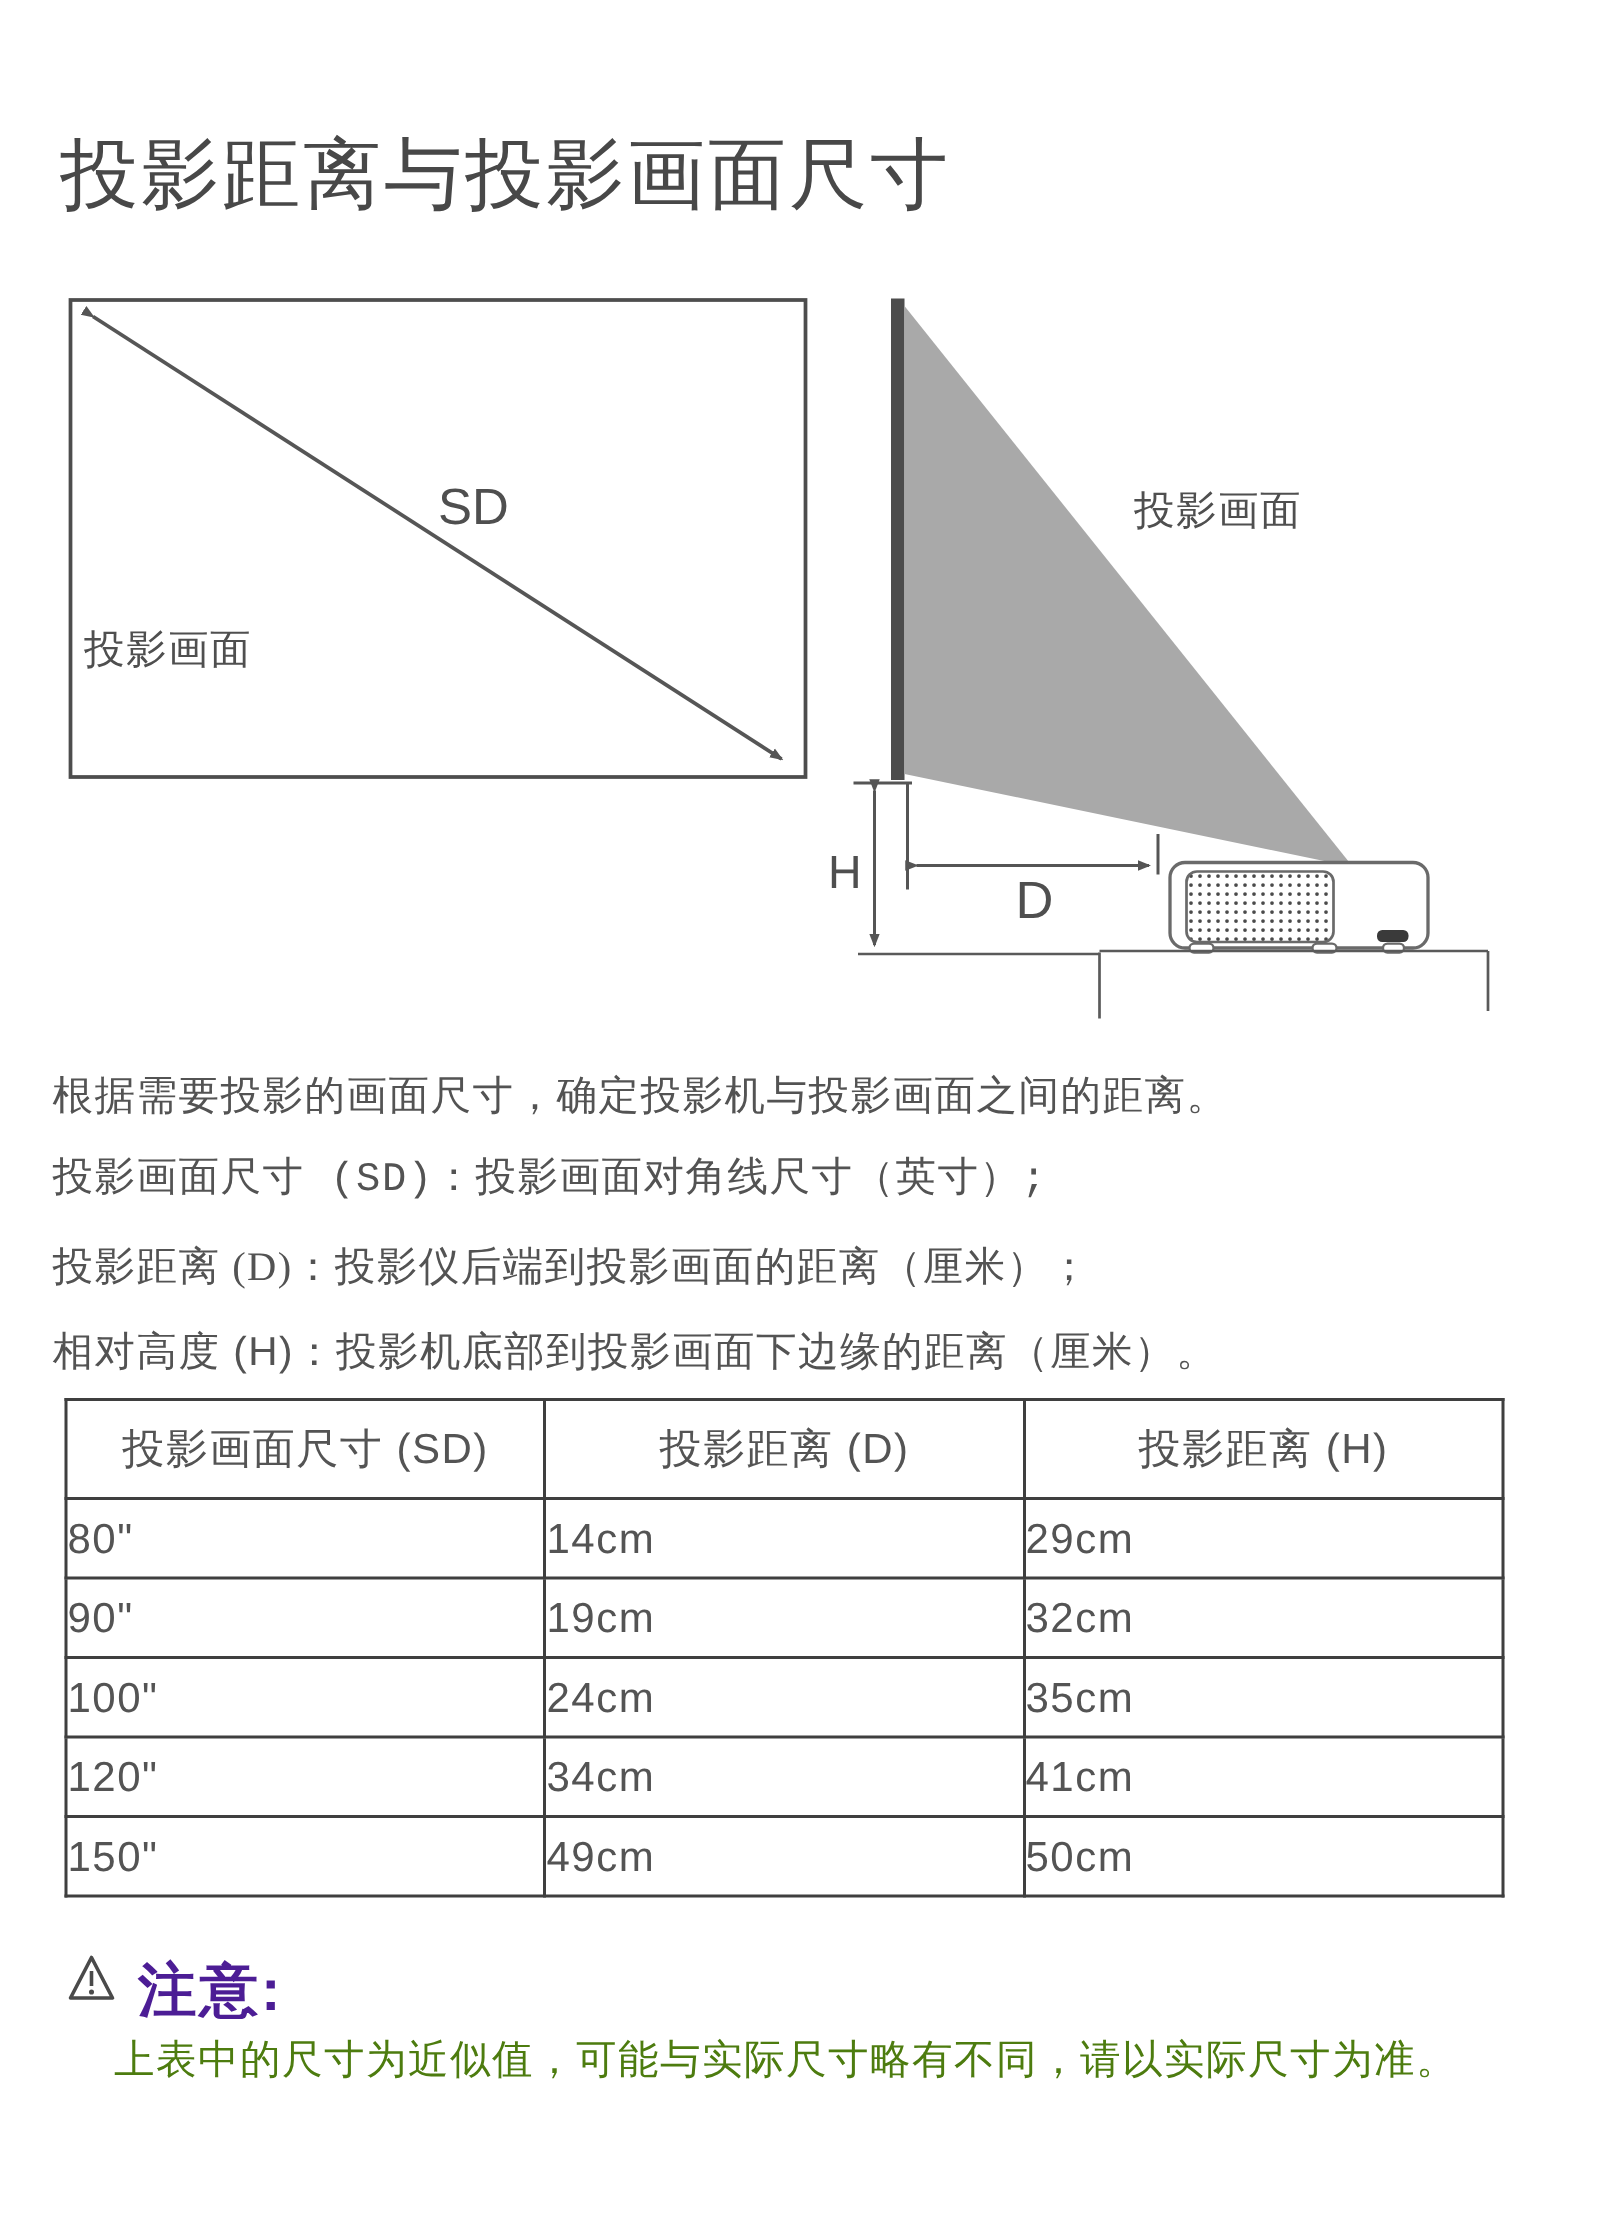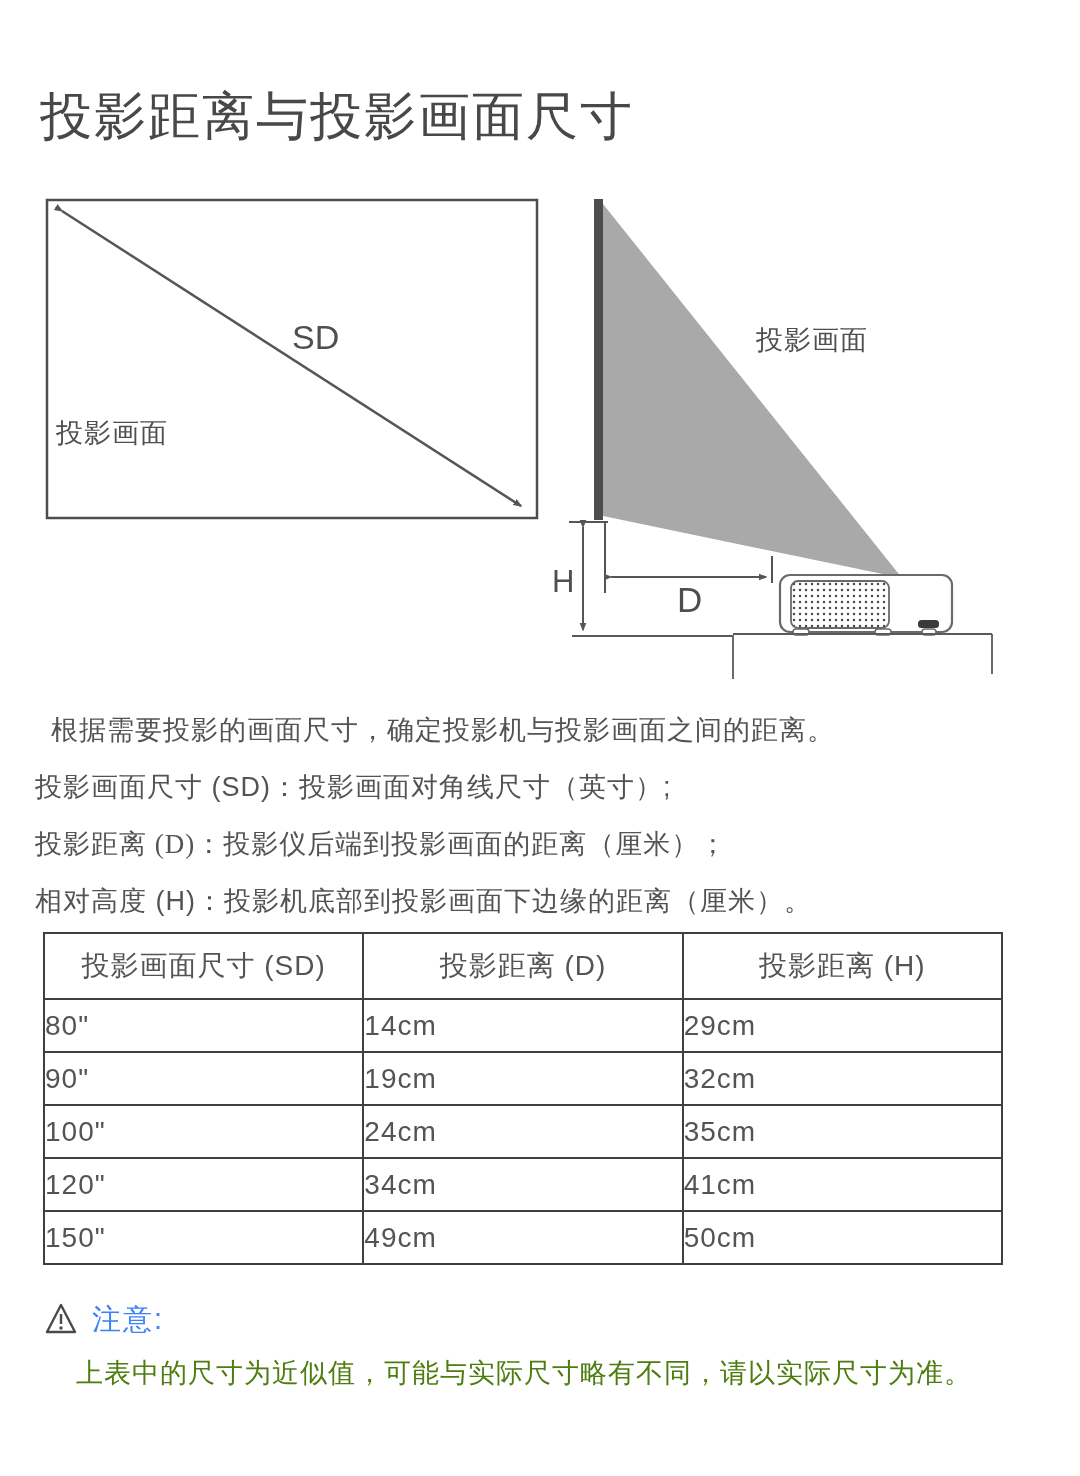--- a/index.html
+++ b/index.html
@@ -10,40 +10,40 @@
   }
   .abs{position:absolute;}
   .page-title{
     left:40px;top:82px;font-size:52px;font-weight:500;color:#484848;
     letter-spacing:2px;white-space:nowrap;
   }
   .para{
     left:35px;font-size:27px;line-height:36px;color:#535353;
     letter-spacing:1px;white-space:nowrap;
   }
-  #p1{top:712px;margin-left:16px;}
-  #p2{top:769px;}
+  #p1{top:712px;}
+  #p2{top:769px;font-family:Liberation Mono, monospace;}
   #p3{top:826px;font-family:Liberation Serif, serif;}
   #p4{top:883px;}
   svg text{
     font-family:"Liberation Sans","DejaVu Sans",sans-serif;
     fill:#4f4f4f;
   }
   table.spec{
     left:43px;top:932px;width:960px;position:absolute;
     border-collapse:collapse;table-layout:fixed;
     font-size:28px;color:#545454;
   }
   table.spec th,table.spec td{
     border:2px solid #3f3f3f;vertical-align:middle;
     font-weight:400;letter-spacing:1px;padding:0;
   }
   table.spec th{height:64px;}
   table.spec td{height:51px;}
-  .note-label{left:92px;top:1300px;font-size:29px;color:#3b82f6;letter-spacing:2px;}
+  .note-label{left:92px;top:1300px;font-size:39px;color:#4c1d95;letter-spacing:2px;font-weight:bold;}
   .note-text{left:76px;top:1355px;font-size:27px;color:#4d7c0f;letter-spacing:1px;white-space:nowrap;}
 </style>
 </head>
 <body>
 
 <div class="abs page-title">投影距离与投影画面尺寸</div>
 
 <svg class="abs" style="left:0;top:0;" width="1080" height="710" viewBox="0 0 1080 710">
   <defs>
     <marker id="arr" markerWidth="9" markerHeight="8" refX="7.5" refY="4" orient="auto" markerUnits="userSpaceOnUse">

